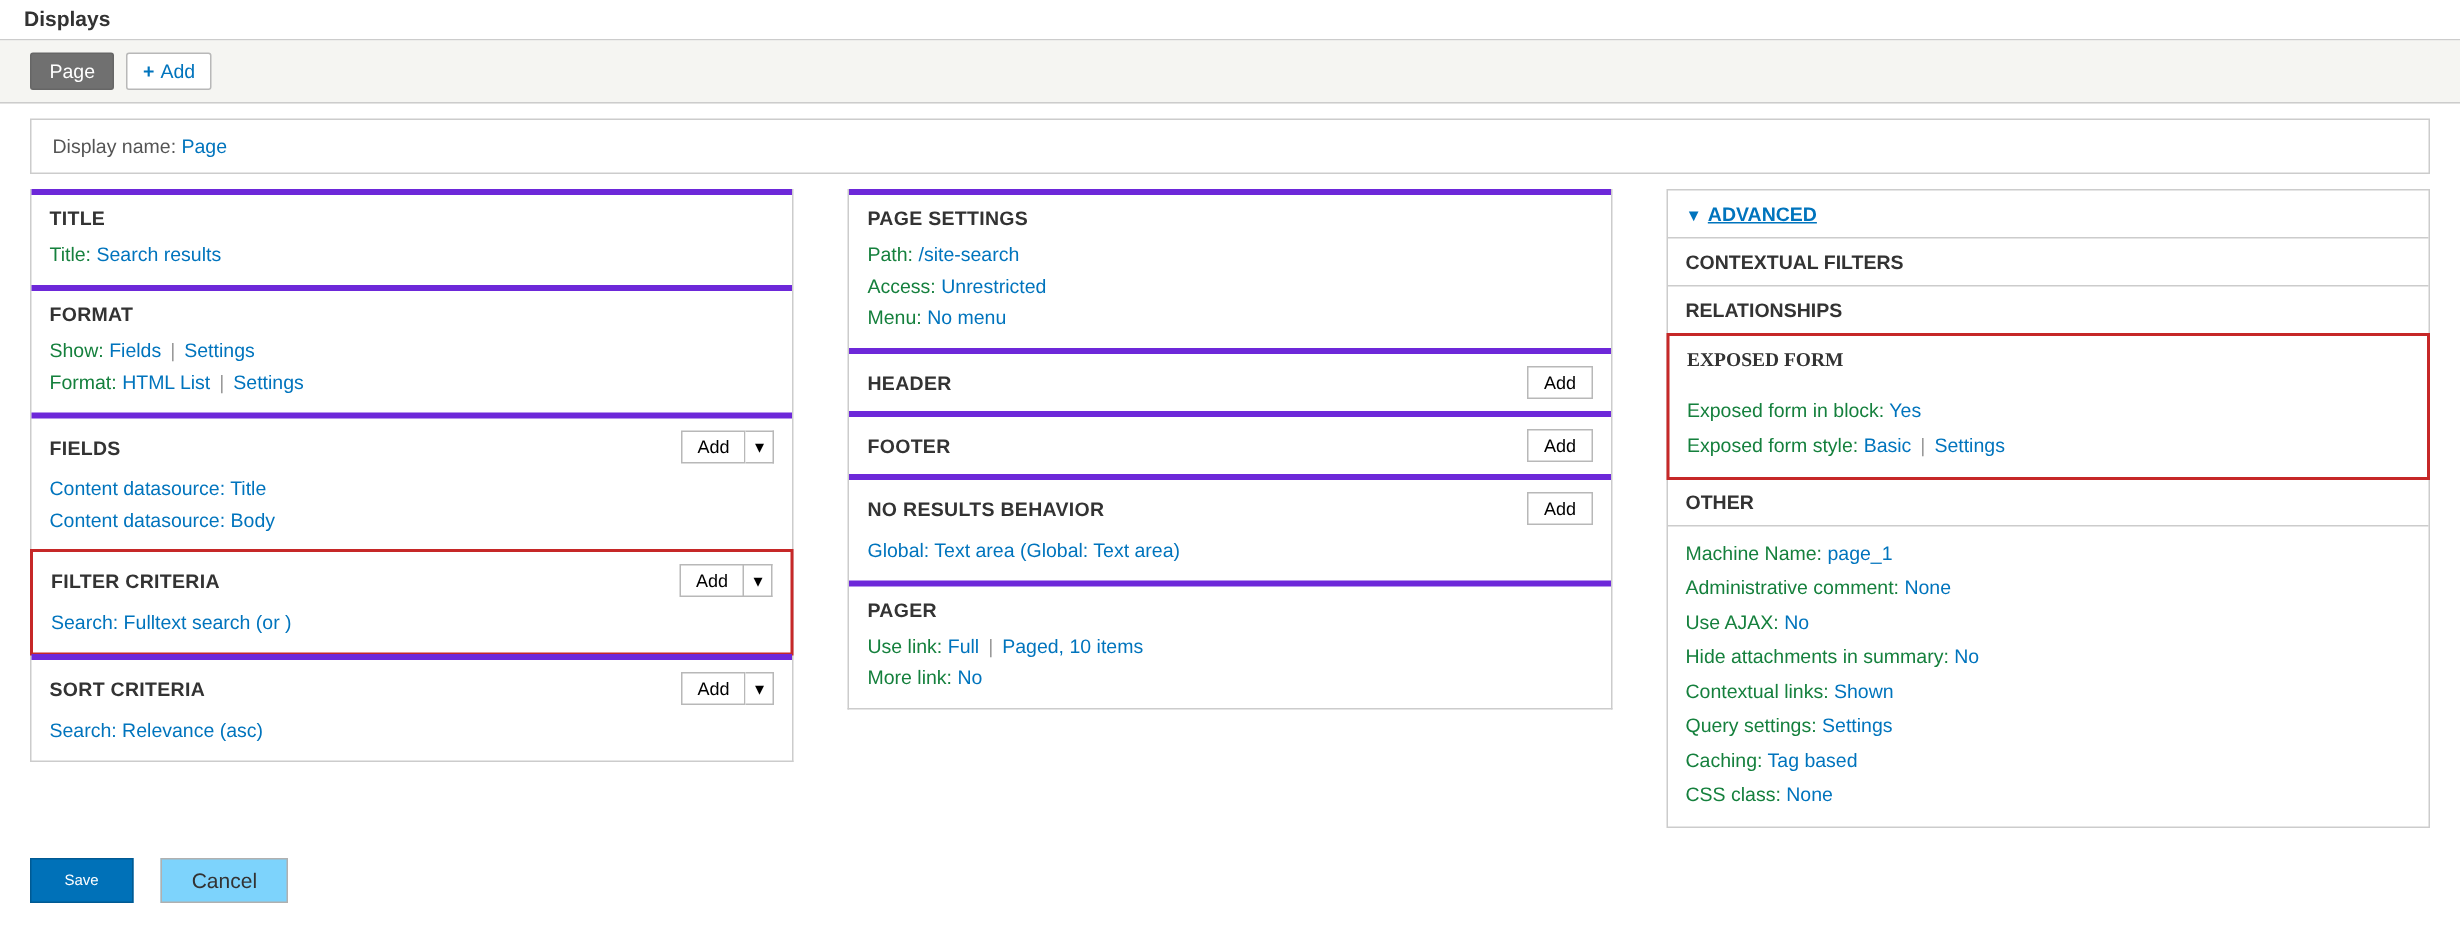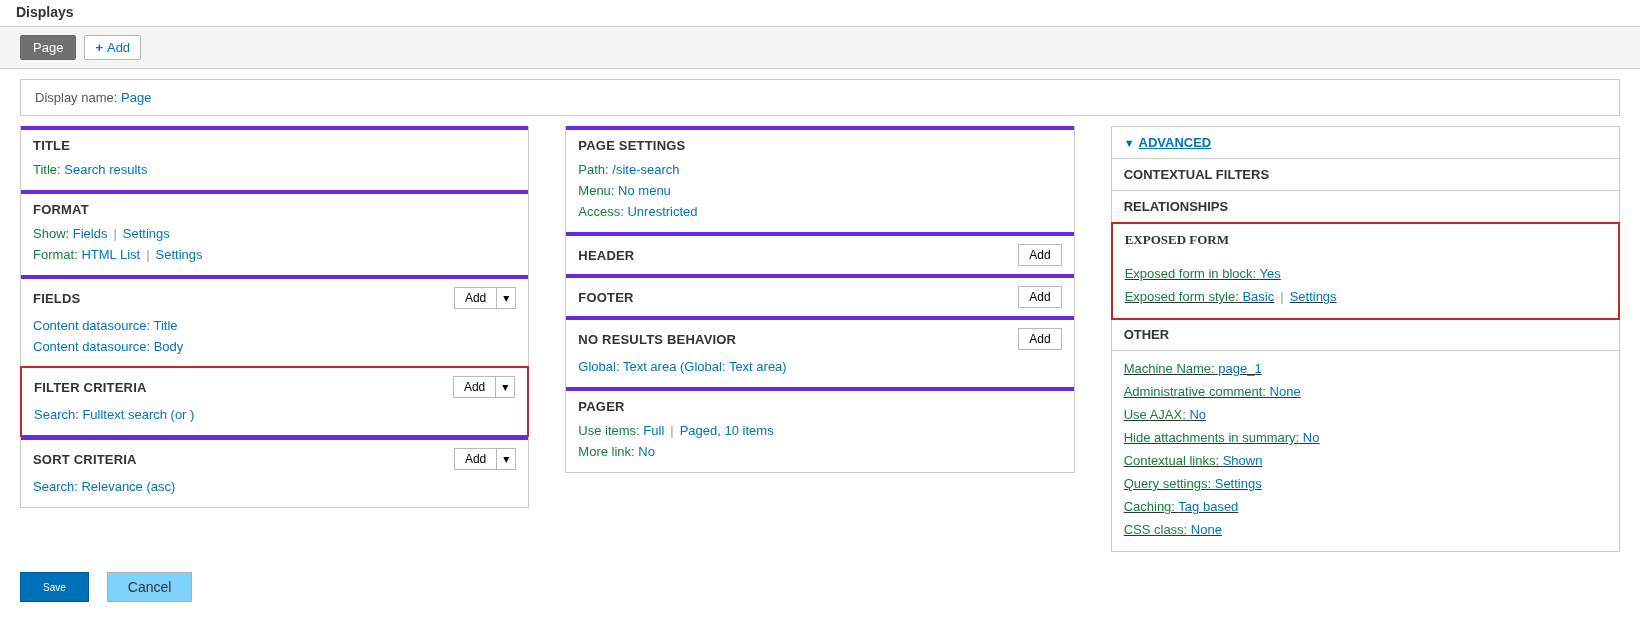--- a/index.html
+++ b/index.html
@@ -103,21 +103,21 @@
     border-bottom:1px solid #ccc;
   }
   .adv-toggle .tri { display:inline-block; margin-right:4px; font-size:11px; }
   .adv-section-head {
     font-weight:bold;
     padding:8px 12px;
     border-bottom:1px solid #ccc;
     font-size:13px;
   }
   .adv-body { padding:6px 12px 10px; border-bottom:1px solid #ccc; }
-  .adv-body .row { padding:4px 0;text-decoration:underline; }
+  .adv-body .row { padding:4px 0; }
   .adv-body:last-child { border-bottom:none; }
   .exposed-box { border:2px solid #c62828; margin:-1px; }
 
   
   .footer-bar {
     padding: 20px 20px 0;
     display:flex;
     gap:18px;
   }
   .btn-save {
@@ -211,22 +211,22 @@
     </div>
   </div>
 
   <div class="col col-mid">
     <div class="panel">
       <div class="panel-head">
           <span>PAGE SETTINGS</span>
         </div>
       <div class="panel-body">
         <div class="row"><span class="lbl">Path:</span> <a href="#">/site-search</a></div>
+        <div class="row"><span class="lbl">Access:</span> <a href="#">Unrestricted</a></div>
         <div class="row"><span class="lbl">Menu:</span> <a href="#">No menu</a></div>
-        <div class="row"><span class="lbl">Access:</span> <a href="#">Unrestricted</a></div>
       </div>
     </div>
     <div class="panel">
       <div class="panel-head">
         <span>HEADER</span>
         <button class="btn-add-solo">Add</button>
       </div>
     </div>
     <div class="panel">
       <div class="panel-head">
@@ -241,21 +241,21 @@
       </div>
       <div class="panel-body">
         <div class="row"><a href="#">Global: Text area (Global: Text area)</a></div>
       </div>
     </div>
     <div class="panel">
       <div class="panel-head">
           <span>PAGER</span>
         </div>
       <div class="panel-body">
-        <div class="row"><span class="lbl">Use items:</span> <a href="#">Full</a><span class="sep">|</span><a href="#">Paged, 10 items</a></div>
+        <div class="row"><span class="lbl">Use link:</span> <a href="#">Full</a><span class="sep">|</span><a href="#">Paged, 10 items</a></div>
         <div class="row"><span class="lbl">More link:</span> <a href="#">No</a></div>
       </div>
     </div>
   </div>
 
   <div class="col col-right">
     <div class="adv-toggle"><span class="tri">▼</span><span>ADVANCED</span></div>
     <div class="adv-section-head">CONTEXTUAL FILTERS</div>
     <div class="adv-section-head">RELATIONSHIPS</div>
     <div class="exposed-box">

